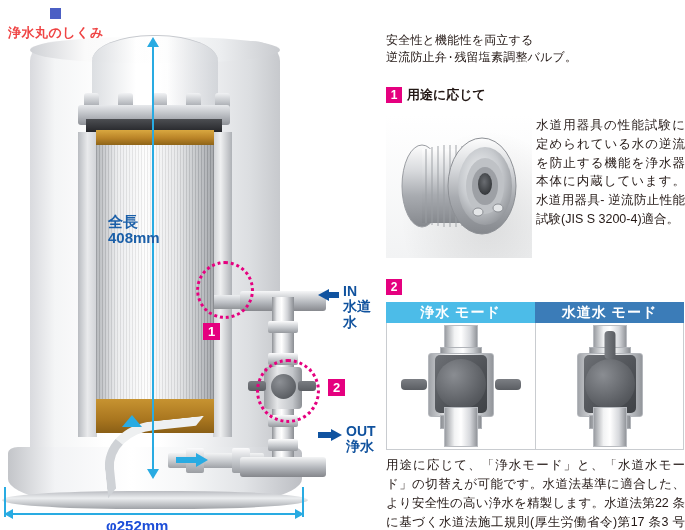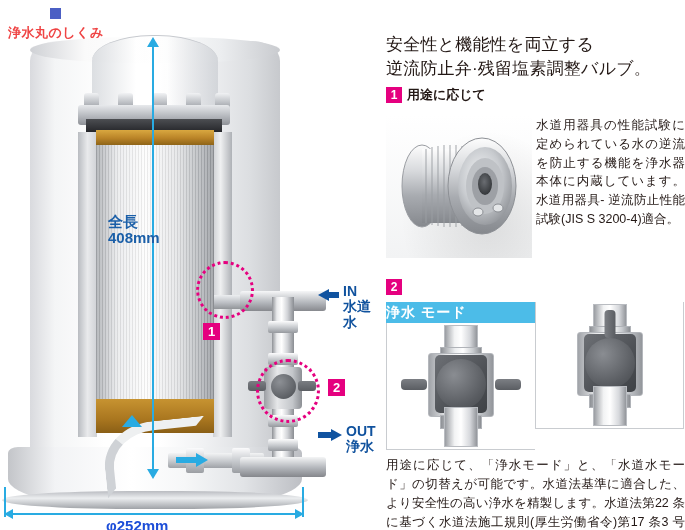--- a/index.html
+++ b/index.html
@@ -447,25 +447,26 @@
     position: absolute;
     left: 386px;
     top: 0;
     width: 299px;
     height: 530px;
   }
   #headline {
     position: absolute;
     left: 0;
     top: 33px;
-    font-size: 17px;
+    font-size: 12px;
     line-height: 1.42;
     color: #231815;
     white-space: pre-line;
     letter-spacing: .2px;
+    font-family: Liberation Mono, monospace;
   }
 
   .sec-head {
     position: absolute;
     display: flex;
     align-items: center;
     gap: 5px;
     font-size: 13px;
     font-weight: bold;
     color: #231815;
@@ -515,21 +516,21 @@
     display: flex;
   }
   .mode-col {
     width: 149px;
     box-sizing: border-box;
     position: relative;
   }
   .mode-head {
     height: 21px;
     line-height: 21px;
-    text-align: left;
+    text-align: center;
     color: #ffffff;
     font-size: 14px;
     font-weight: bold;
     letter-spacing: 1px;
   }
   .mode-head.clean { background: #4cbce8; }
   .mode-head.tap   { background: #3b7cb8; }
   .mode-body {
     height: 127px;
     background: #ffffff;
@@ -796,20 +797,21 @@
         <div class="mv-body"></div>
         <div class="mv-core"></div>
         <div class="mv-disc"></div>
         <div class="mv-lever-h-l"></div>
         <div class="mv-lever-h-r"></div>
         <div class="mv-nut" style="top:92px"></div>
         <div class="mv-pipe-bot"></div>
       </div>
     </div>
     <div class="mode-col right">
+      <div class="mode-head tap">水道水 モード</div>
       <div class="mode-body">
         <div class="mv-pipe-top"></div>
         <div class="mv-nut" style="top:24px"></div>
         <div class="mv-body"></div>
         <div class="mv-core"></div>
         <div class="mv-disc"></div>
         <div class="mv-lever-v-t"></div>
         <div class="mv-lever-v-b"></div>
         <div class="mv-nut" style="top:92px"></div>
         <div class="mv-pipe-bot"></div>

